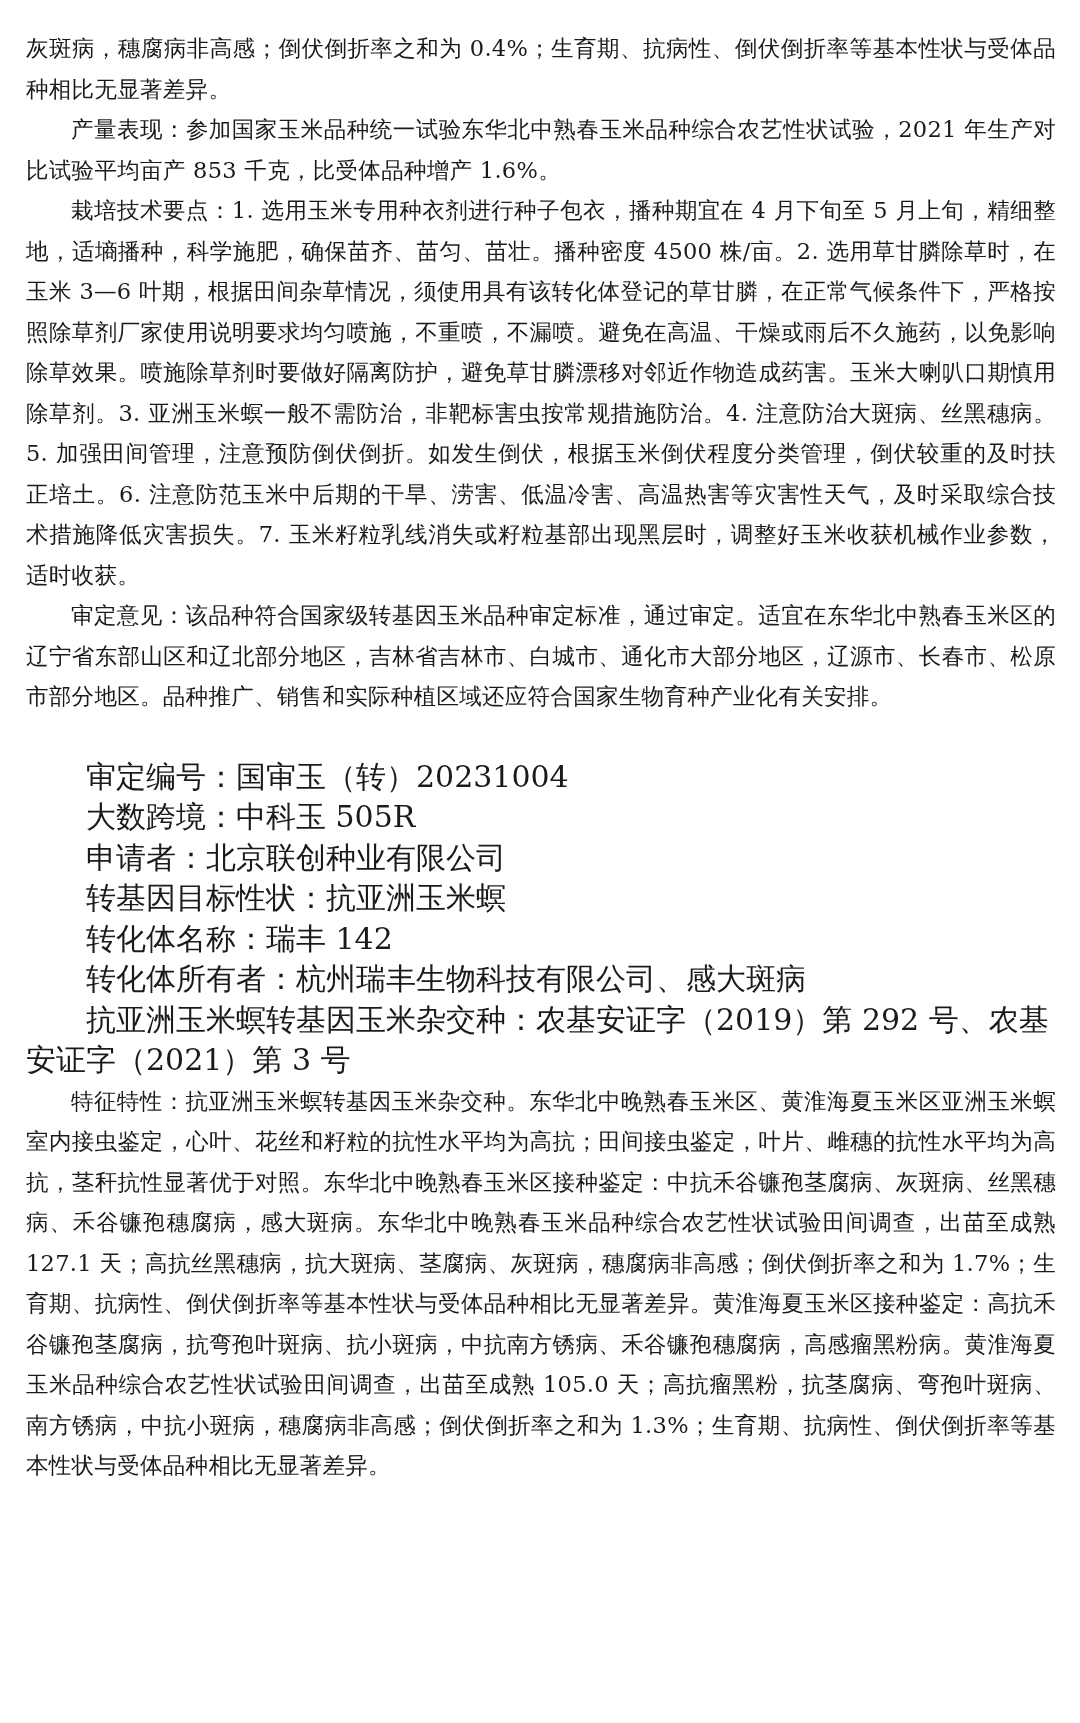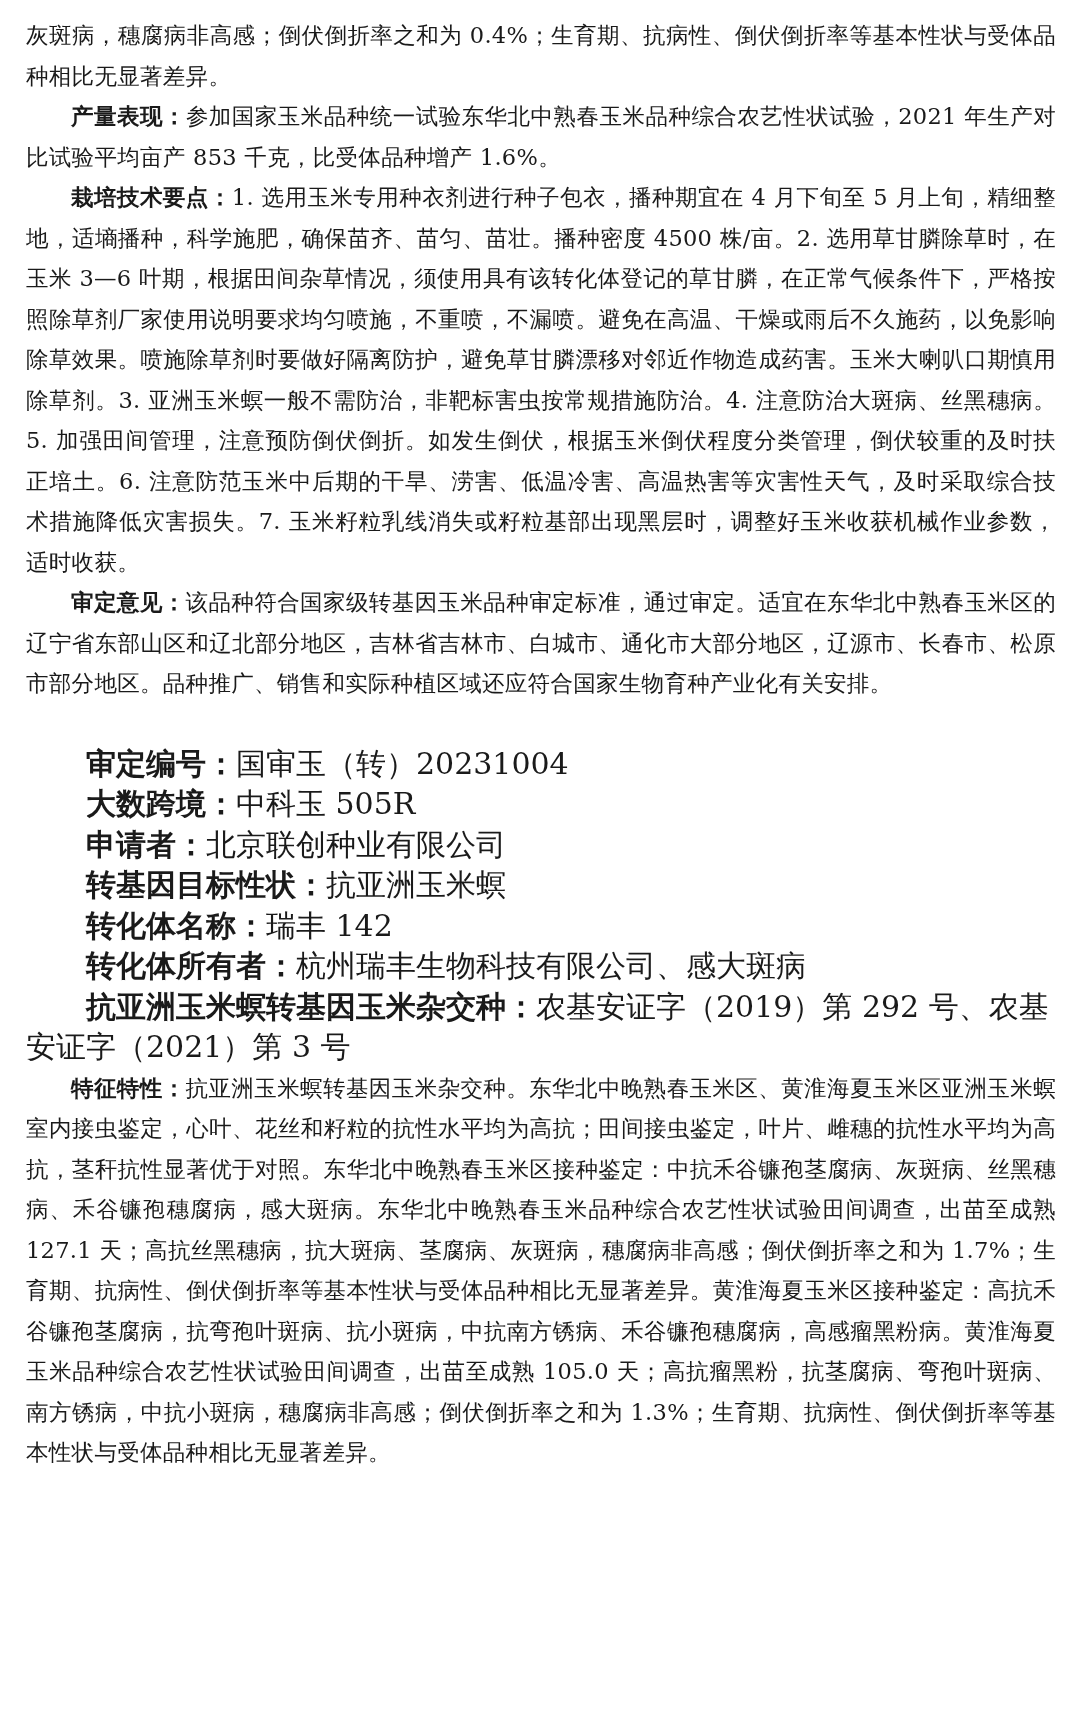--- a/index.html
+++ b/index.html
@@ -1,21 +1,21 @@
 <!DOCTYPE html>
 <html><head>
 <meta charset="utf-8">
 <style>
   html, body { margin: 0; padding: 0; background: #ffffff; }
   body { width: 1080px; height: 1723px; overflow: hidden; position: relative;
          font-family: "DejaVu Serif", "Liberation Serif", serif; color: #1a1a1a; }
-  .page { position: absolute; left: 26px; top: 15px; width: 1030px; }
+  .page { position: absolute; left: 26px; top: 28px; width: 1030px; }
   .p { font-size: 22.5px; line-height: 40.5px; margin: 0; text-align: justify; letter-spacing: 0.3px; }
   .indent { text-indent: 2em; }
-  .lbl { font-family: "DejaVu Sans", "Liberation Sans", sans-serif; font-weight: bold; margin-top: 24px; }
+  .lbl { font-family: "DejaVu Sans", "Liberation Sans", sans-serif; font-weight: normal; margin-top: 24px; }
   .gap { height: 40px; }
   .field { font-size: 30px; line-height: 40.5px; margin: 0; padding-left: 2em; }
   .field.wrap { padding-left: 0; text-indent: 2em; }
   .watermark { position: absolute; left: 8px; top: 1692px; font-family: "DejaVu Sans", sans-serif;
                font-size: 20px; color: rgba(180,180,180,0.55); font-weight: bold; margin-top: 44px; }
   .watermark .logo { display: inline-block; width: 18px; height: 18px; border: 3px solid rgba(190,190,190,0.6);
                      border-radius: 50%; vertical-align: middle; margin-right: 4px; }
 </style>
 </head>
 <body>

